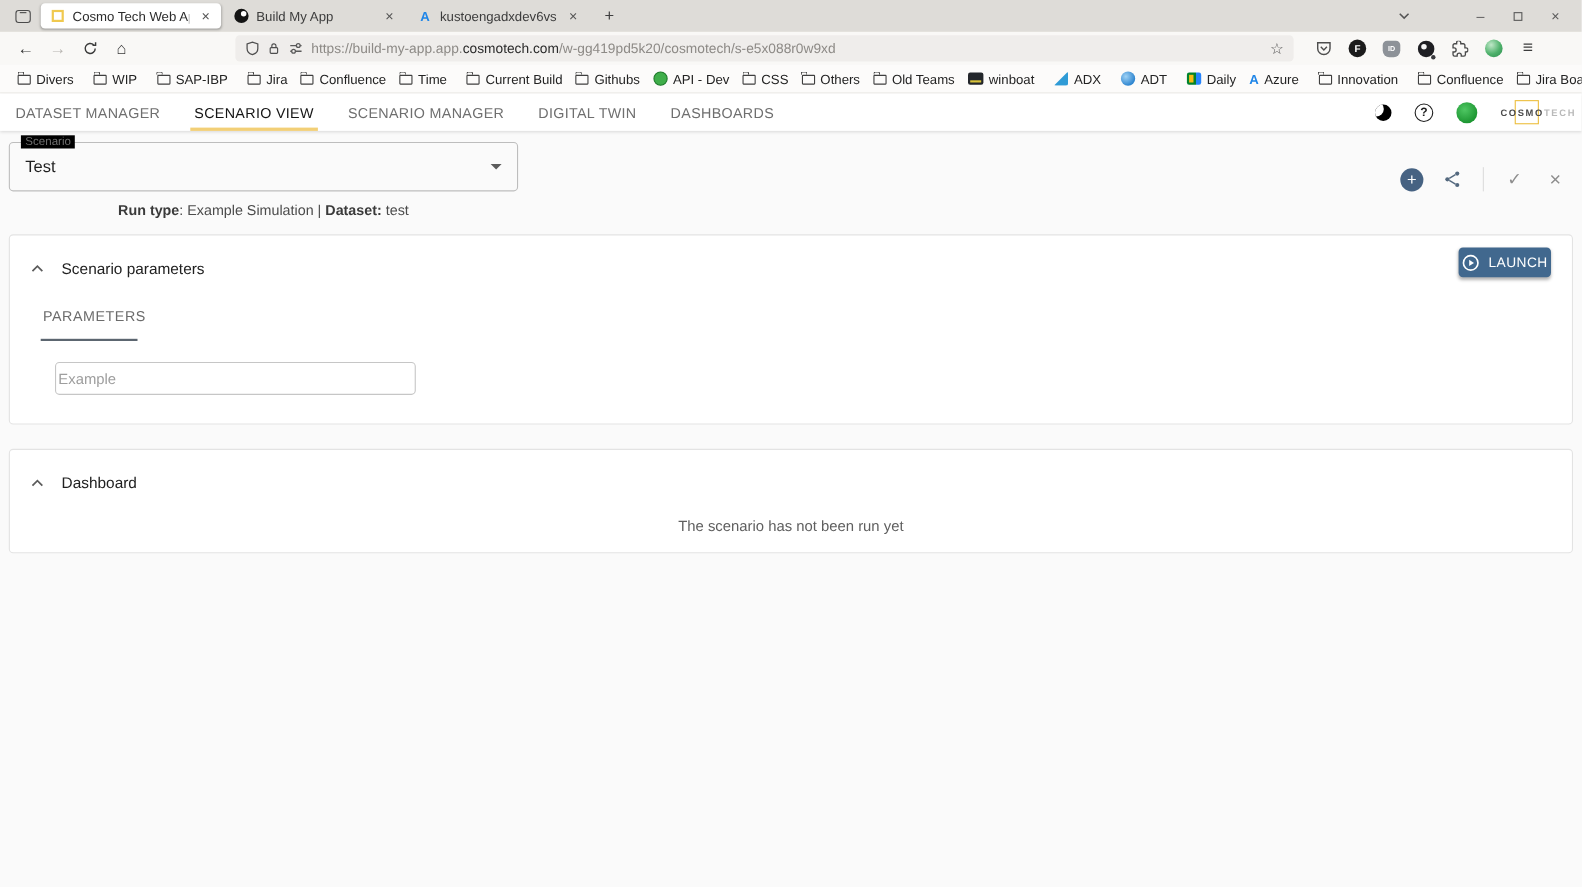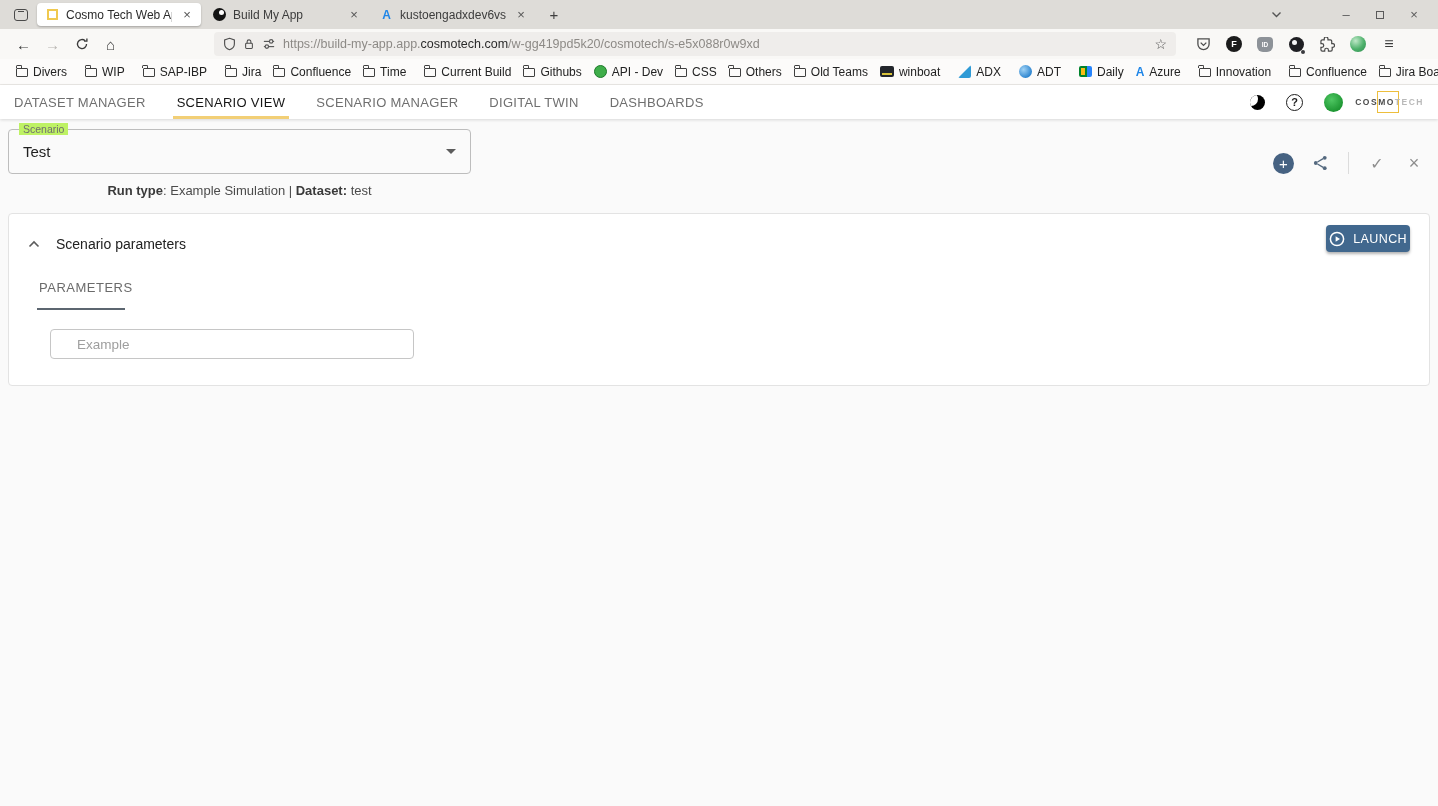--- a/index.html
+++ b/index.html
@@ -62,50 +62,50 @@
   
   .appbar { display:flex; align-items:center; height:34px; background:#fff; padding:0 10px; box-shadow:0 1px 3px rgba(0,0,0,.14); position:relative; z-index:5; }
   .app-tab { font-size:13px; color:#6f6f6f; padding:0 4px; margin-right:23px; letter-spacing:.3px; height:34px; display:flex; align-items:center; position:relative; cursor:pointer; }
   .app-tab.active { color:#151515; }
   .app-tab.active::after { content:""; position:absolute; left:0; right:0; bottom:0; height:3px; background:#f2cf76; }
   .appbar-right { margin-left:auto; display:flex; align-items:center; gap:21px; padding-right:4px; }
   .ic-moon { width:15px; height:15px; border-radius:50%; background:#000; position:relative; overflow:hidden; }
   .ic-moon::before { content:""; position:absolute; left:-6px; top:-3px; width:14px; height:14px; border-radius:50%; background:#fff; }
   .ic-help { width:17px; height:17px; border-radius:50%; border:1.6px solid #1d1d1d; color:#1d1d1d; font-size:11px; font-weight:bold; display:flex; align-items:center; justify-content:center; }
   .ic-avatar { width:19px; height:19px; border-radius:50%; background:radial-gradient(circle at 40% 35%, #4fc763, #1e9733 70%); }
-  .logo { position:relative; width:60px; height:28px; display:flex; align-items:center; justify-content:flex-end; }
+  .logo { position:relative; width:60px; height:28px; display:flex; align-items:center; justify-content:flex-start; }
   .logo-sq { position:absolute; left:13px; top:3px; width:22px; height:22px; border:1.5px solid #edbe3c; }
   .logo-text { position:relative; z-index:1; font-size:8.5px; font-weight:bold; letter-spacing:1.5px; color:#4c4c4c; white-space:nowrap; }
   .logo-text .lt2 { color:#b9b9b9; }
 
   
   #main { background:#fafafa; height:687px; position:relative; }
   .scenario-strip { padding:10px 8px 0; position:relative; }
   .select-box { width:463px; height:45px; border:1px solid #bdbdbd; border-radius:4px; position:relative; display:flex; align-items:center; padding:0 14px; cursor:pointer; }
-  .select-label { position:absolute; top:-7px; left:10px; font-size:10.5px; color:#6f6f6f; background:#bef264; padding:0 4px; }
+  .select-label { position:absolute; top:-7px; left:10px; font-size:10.5px; color:#6f6f6f; background:#000000; padding:0 4px; }
   .select-value { font-size:15px; color:#1f1f1f; }
   .select-caret { margin-left:auto; width:0; height:0; border-left:5px solid transparent; border-right:5px solid transparent; border-top:5px solid #5c5c5c; }
   .run-info { width:463px; text-align:center; font-size:13px; color:#4b4b4b; margin-top:9px; }
   .run-info b { color:#3a3a3a; }
   .scenario-actions { position:absolute; top:33px; right:13px; display:flex; align-items:center; gap:15px; }
   .plus-btn { width:21px; height:21px; border-radius:50%; background:#466282; color:#fff; display:flex; align-items:center; justify-content:center; font-size:15px; line-height:1; }
   .share-btn, .check-btn, .closex-btn { display:flex; align-items:center; justify-content:center; width:22px; height:22px; }
   .action-divider { width:1px; height:22px; background:#dcdcdc; margin:0 2px; }
   .check-glyph { font-size:16px; color:#8d8d8d; }
   .closex-glyph { font-size:18px; color:#8d8d8d; }
 
   .card { margin:0 8px; background:#fff; border:1px solid #e3e3e3; border-radius:4px; position:relative; }
   .card1 { margin-top:15px; height:173px; }
   .card2 { margin-top:22px; height:95px; }
   .card-header { display:flex; align-items:center; gap:16px; padding:22px 0 0 19px; }
   .card-title { font-size:14px; color:#212121; }
   .chev-up { display:flex; align-items:center; }
   .launch-btn { position:absolute; top:11px; right:19px; height:27px; background:#41688e; color:#fff; border:none; border-radius:4px; display:flex; align-items:center; gap:8px; padding:0 3px; font-size:12.5px; letter-spacing:.4px; box-shadow:0 2px 3px rgba(0,0,0,.3); cursor:pointer; font-family:"Liberation Sans", sans-serif; }
   .param-tab { display:inline-block; margin:22px 0 0 28px; width:88px; font-size:13px; color:#6b6b6b; letter-spacing:.5px; padding:6px 2px 13px; border-bottom:2px solid #5c6670; cursor:pointer; }
-  .example-input { display:block; margin:19px 0 0 41px; width:364px; height:30px; border:1px solid #c6c6c6; border-radius:4px; padding:0 26px; font-size:13.5px; color:#333; background:#fff; font-family:"Liberation Sans", sans-serif; }
+  .example-input { display:block; margin:19px 0 0 41px; width:328px; height:30px; border:1px solid #c6c6c6; border-radius:4px; padding:0 2px; font-size:13.5px; color:#333; background:#fff; font-family:"Liberation Sans", sans-serif; }
   .example-input::placeholder { color:#9e9e9e; }
   .dash-message { text-align:center; font-size:13.5px; color:#5f5f5f; margin-top:24px; }
 </style>
 </head>
 <body>
 
 <div class="tabbar">
   <div class="fxview-btn">
     <span class="ic-fxview"></span>
   </div>
@@ -357,13 +357,24 @@
       <svg width="16" height="16" viewBox="0 0 16 16">
           <circle cx="8" cy="8" r="6.6" fill="none" stroke="#fff" stroke-width="1.5"></circle>
           <polygon points="6.6,5.2 11,8 6.6,10.8" fill="#fff"></polygon>
         </svg>
       <span>LAUNCH</span>
     </button>
     <div class="param-tab">PARAMETERS</div>
     <input class="example-input" type="text" placeholder="Example" style="">
   </div>
 
+  <div class="card card2">
+    <div class="card-header">
+      <span class="chev-up">
+        <svg width="12" height="8" viewBox="0 0 12 8">
+            <polyline points="1.5,6.5 6,2 10.5,6.5" fill="none" stroke="#5c5c5c" stroke-width="1.6"></polyline>
+          </svg>
+      </span>
+      <span class="card-title">Dashboard</span>
+    </div>
+    <div class="dash-message">The scenario has not been run yet</div>
+  </div>
 </div>
 
 </body></html>

